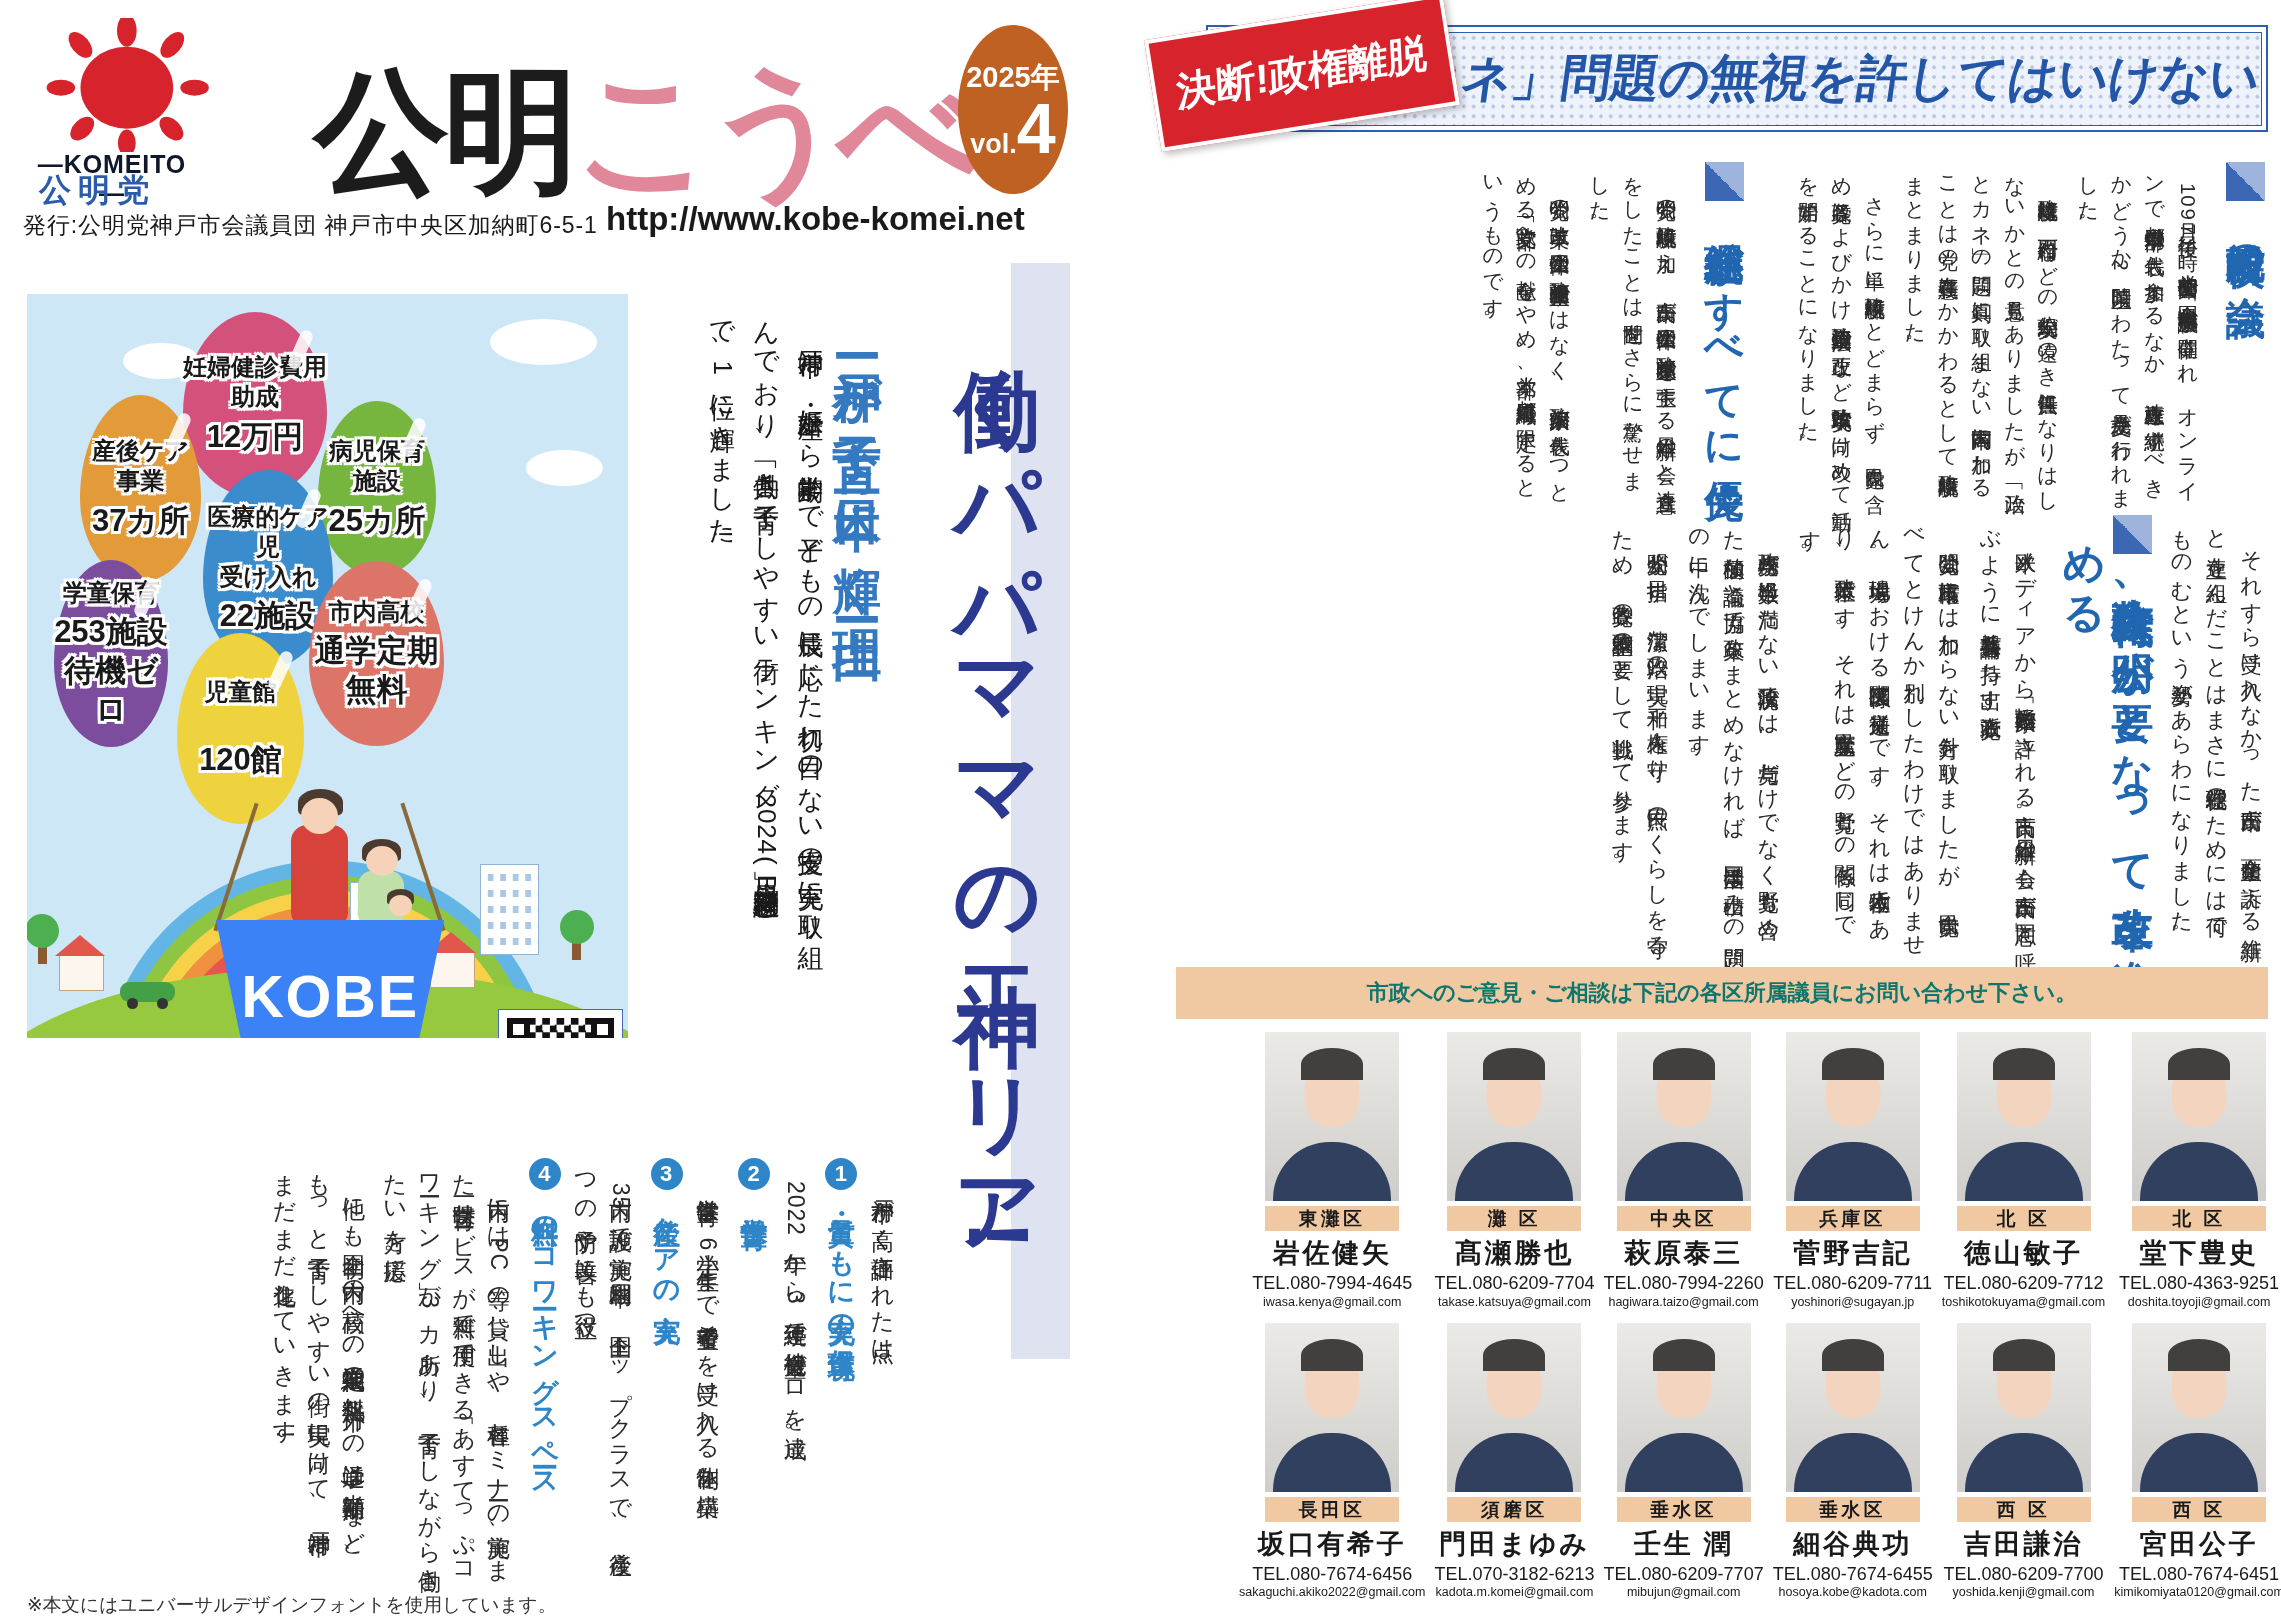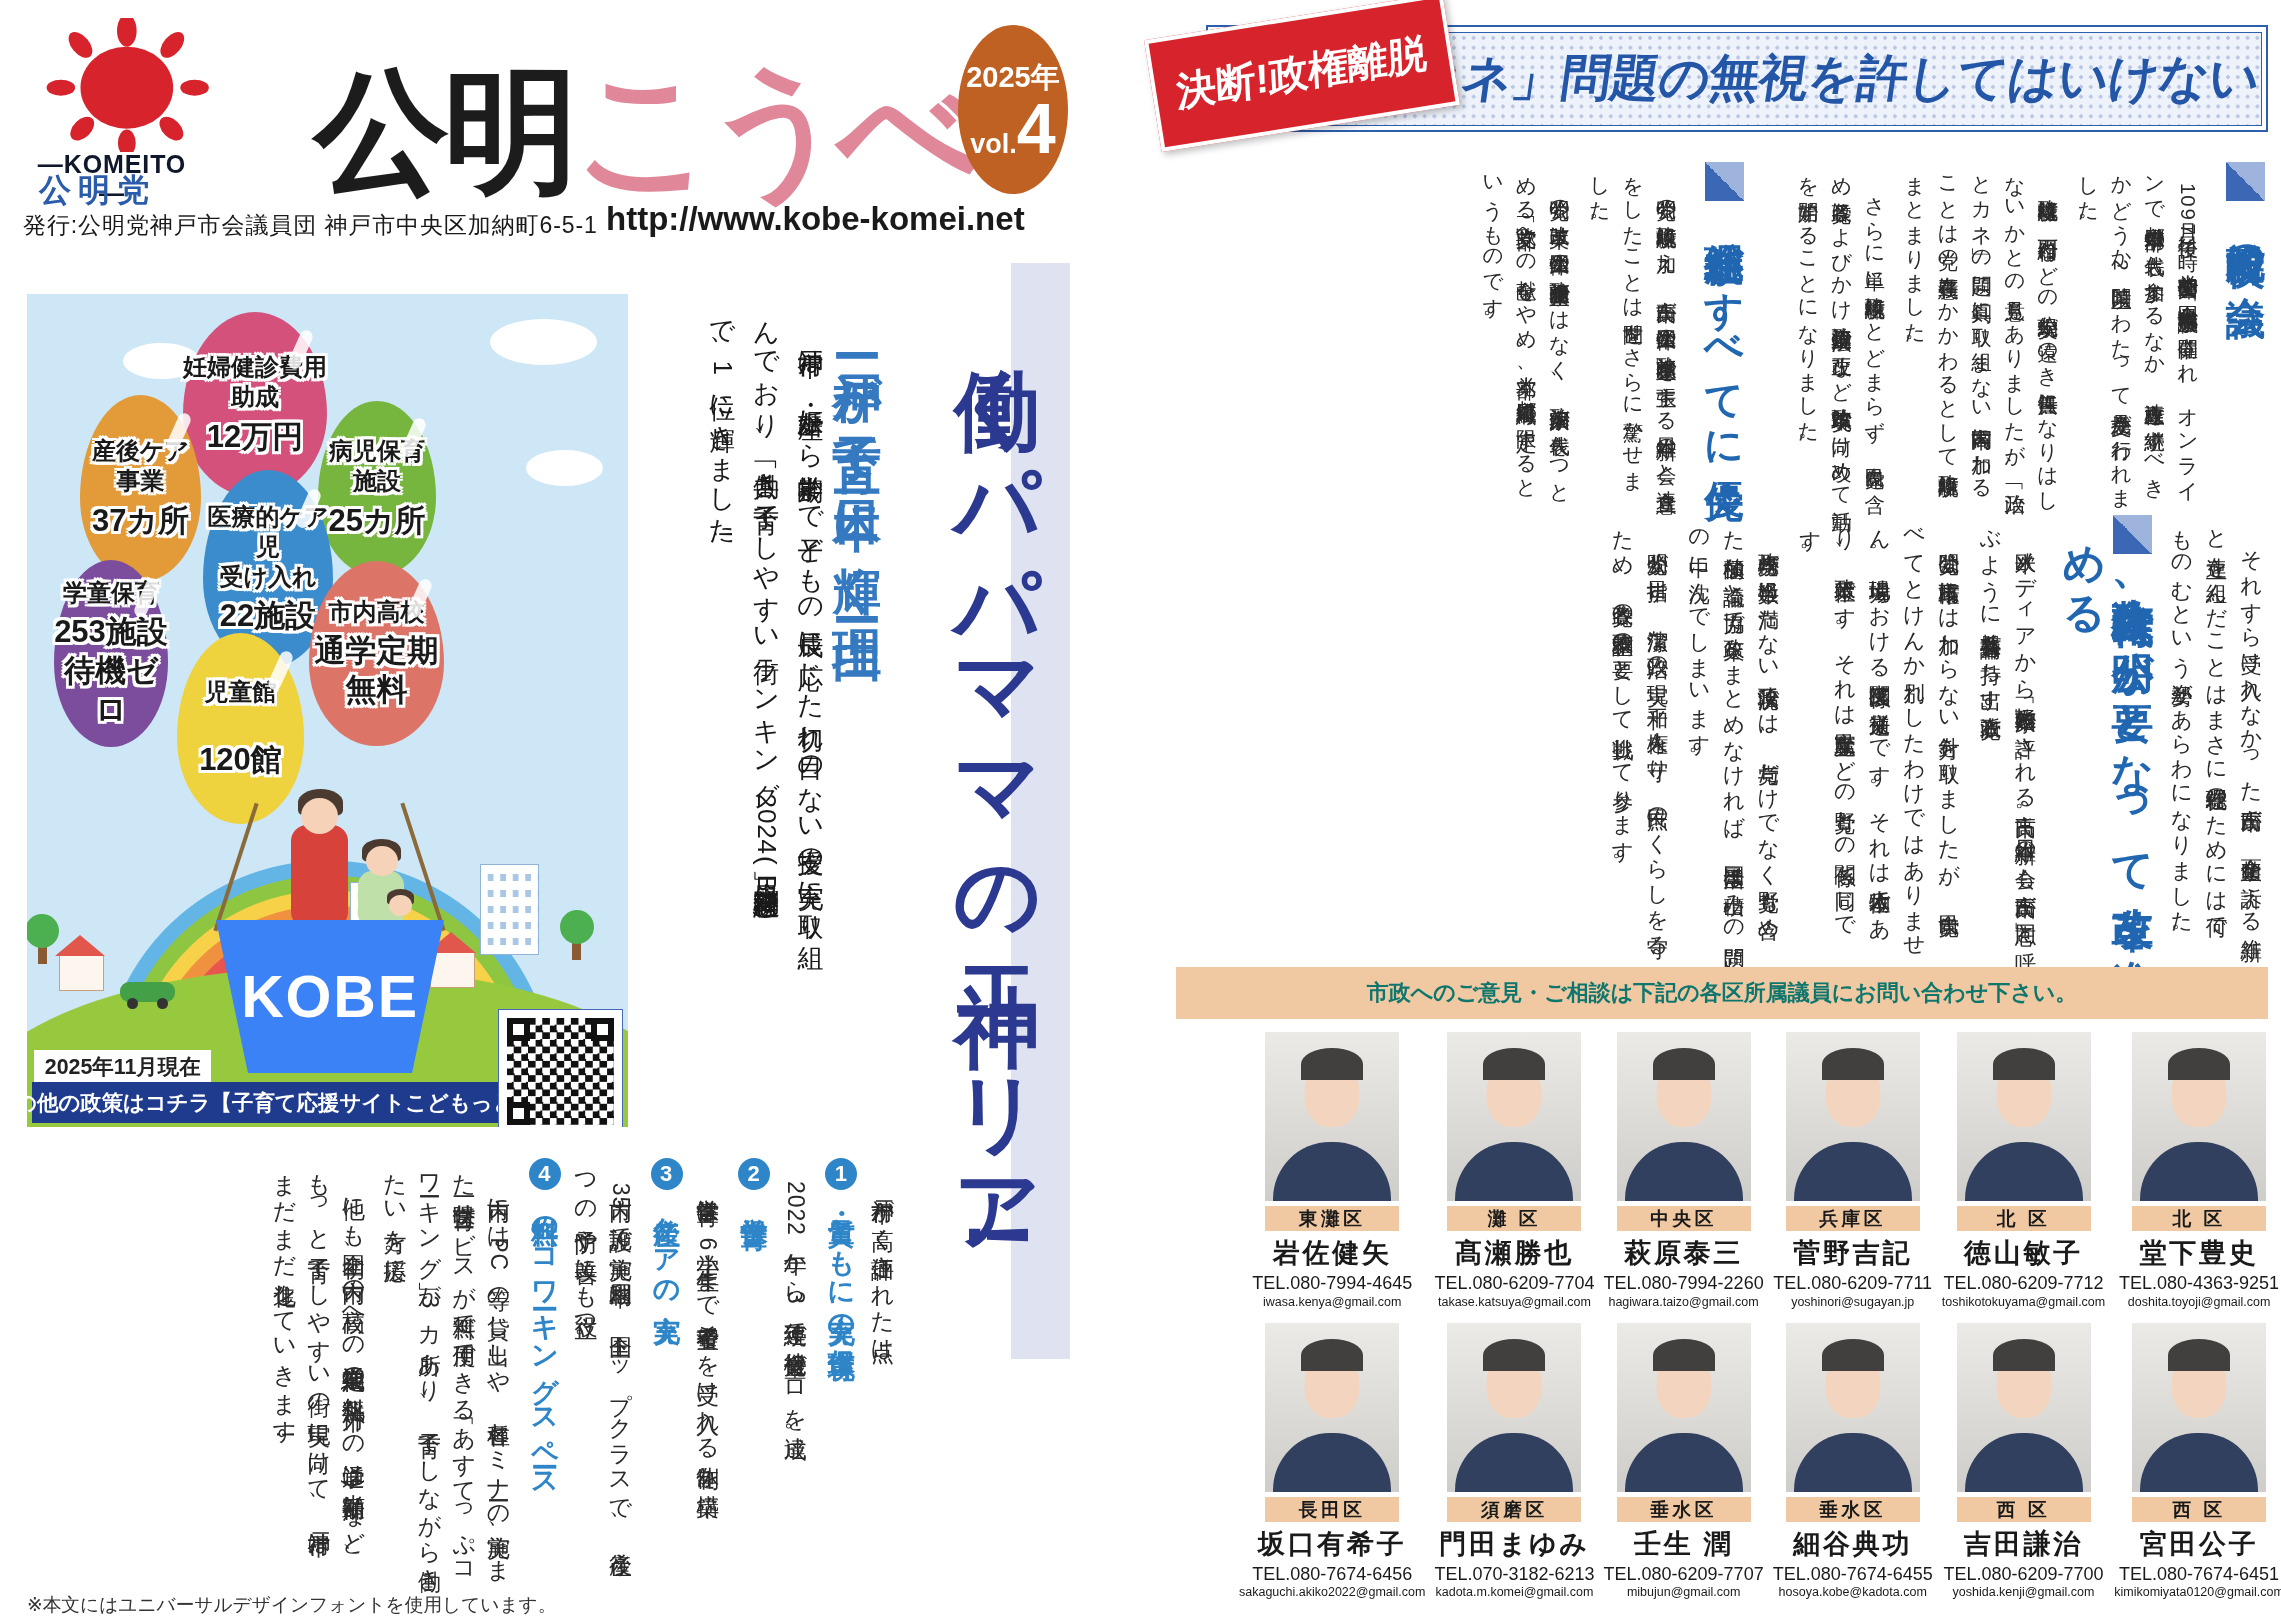--- a/index.html
+++ b/index.html
@@ -30,21 +30,21 @@
   #top-banner{left:1206px;top:25px;width:1062px;height:107px;border:2.7px solid #2d5faf;background:#fff;padding:4.5px;box-sizing:border-box;}
   #top-banner .inner{width:100%;height:100%;border:0.9px solid #2d5faf;box-sizing:border-box;
     background-color:#eef2fa;background-image:radial-gradient(#b9c6e4 1.8px,transparent 2px);background-size:9.8px 9.8px;
     display:flex;align-items:center;justify-content:center;}
   #top-banner .txt{font-size:50px;font-weight:800;color:#2456a8;letter-spacing:-0.9px;display:inline-block;transform:skewX(-8deg);}
   #decide-badge{left:1151px;top:16px;width:294px;height:105px;background:#d7232c;border:4.5px solid #fff;
     box-shadow:2.7px 3.6px 7.1px rgba(0,0,0,.25);transform:rotate(-9deg);display:flex;align-items:center;justify-content:center;z-index:5;}
   #decide-badge span{color:#fff;font-size:40px;font-weight:800;transform:skewX(-6deg);white-space:nowrap;}
 
   
-  #poster{left:27px;top:294px;width:601px;height:833px;background:#cde7f7;overflow:hidden;text-decoration:underline;}
+  #poster{left:27px;top:294px;width:601px;height:744px;background:#cde7f7;overflow:hidden;text-decoration:underline;}
   .cloud{position:absolute;background:#fff;border-radius:50%;}
   .balloon{position:absolute;border-radius:50% 50% 50% 50%/55% 55% 45% 45%;
     display:flex;flex-direction:column;align-items:center;justify-content:center;text-align:center;}
   .balloon .b-label,.balloon .b-value{white-space:pre-line;font-weight:800;color:#1a1a1a;line-height:1.25;
     text-shadow:-2.7px -2.7px 0 #fff,2.7px -2.7px 0 #fff,-2.7px 2.7px 0 #fff,2.7px 2.7px 0 #fff,0 2.7px 0 #fff,2.7px 0 0 #fff,0 -2.7px 0 #fff,-2.7px 0 0 #fff;}
   .balloon .b-label{font-size:24px;}
   .balloon .b-value{font-size:31px;margin-top:5.3px;}
   .balloon .shine{position:absolute;right:14%;top:9%;width:12.5px;height:41px;background:rgba(255,255,255,.85);border-radius:9px;transform:rotate(24deg);}
   .b1{left:156px;top:18px;width:144px;height:185px;}
   .b2{left:53px;top:101px;width:121px;height:187px;}

